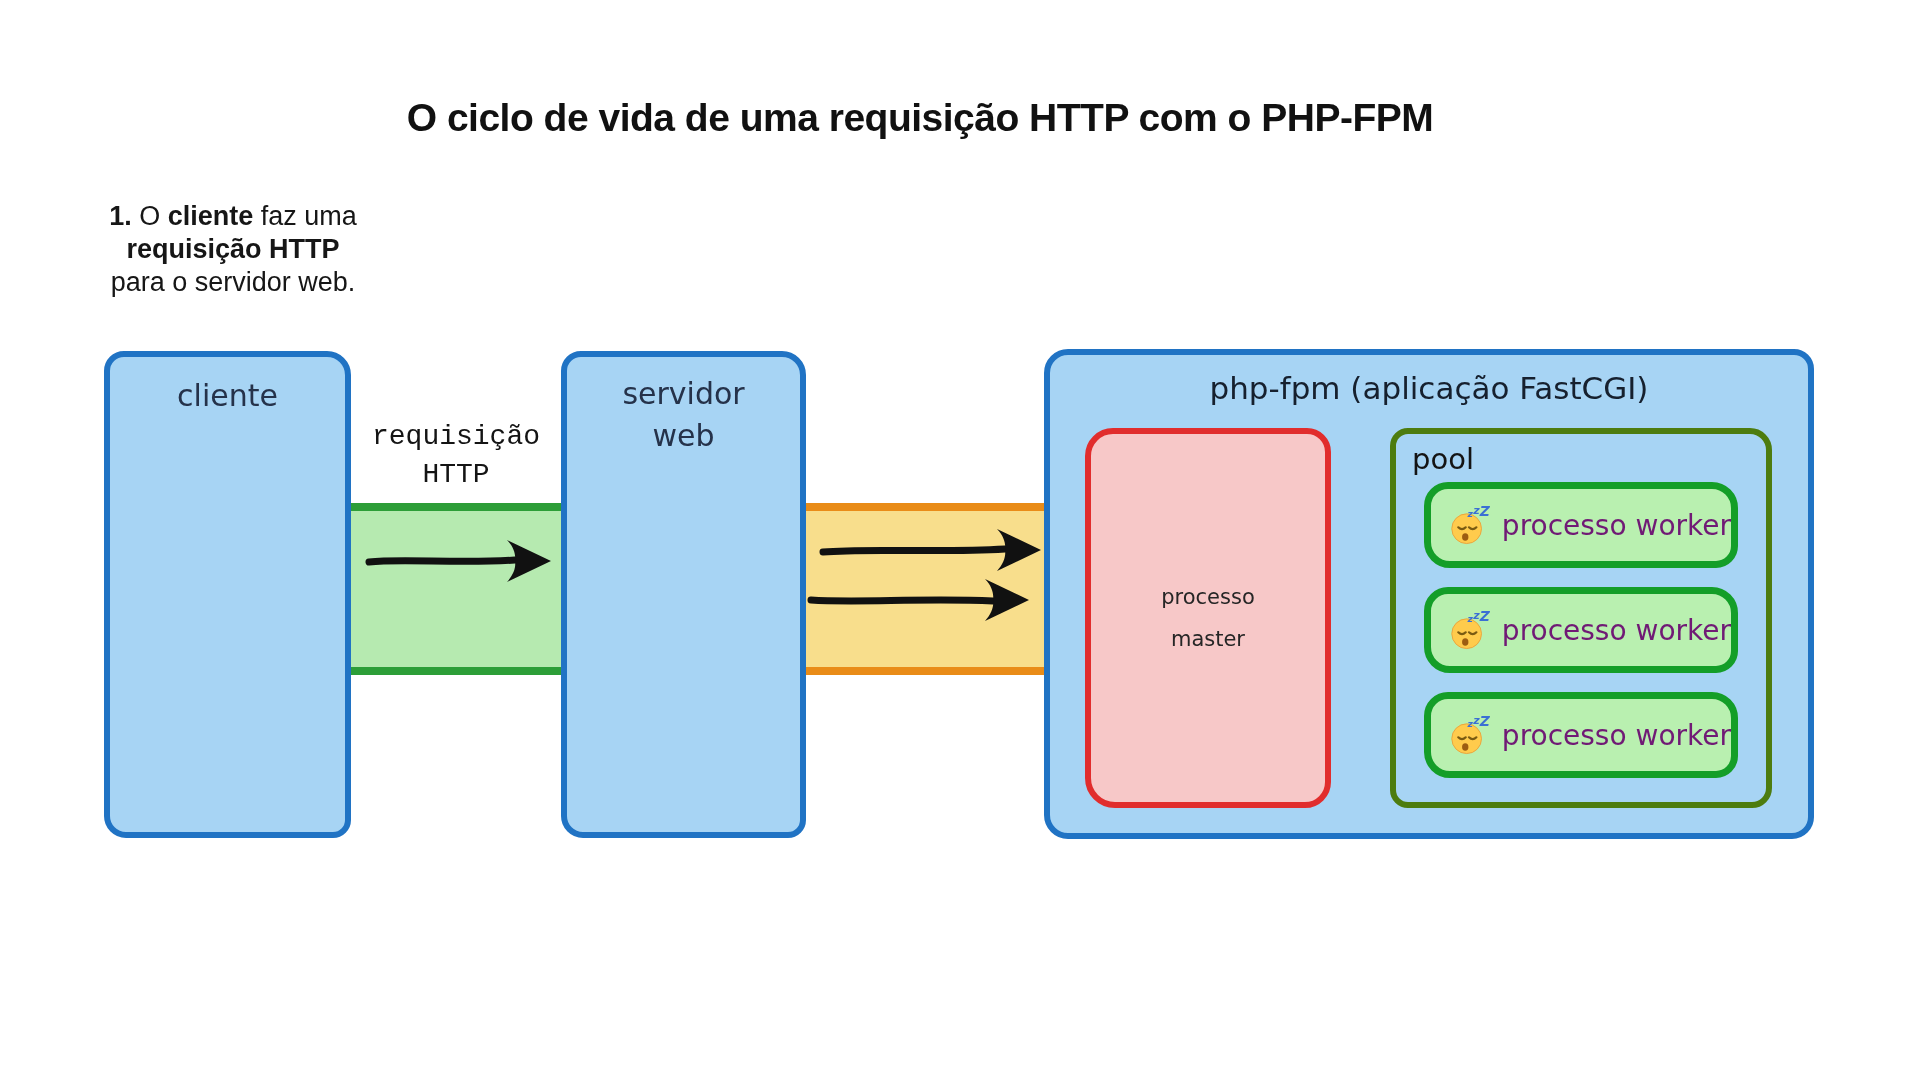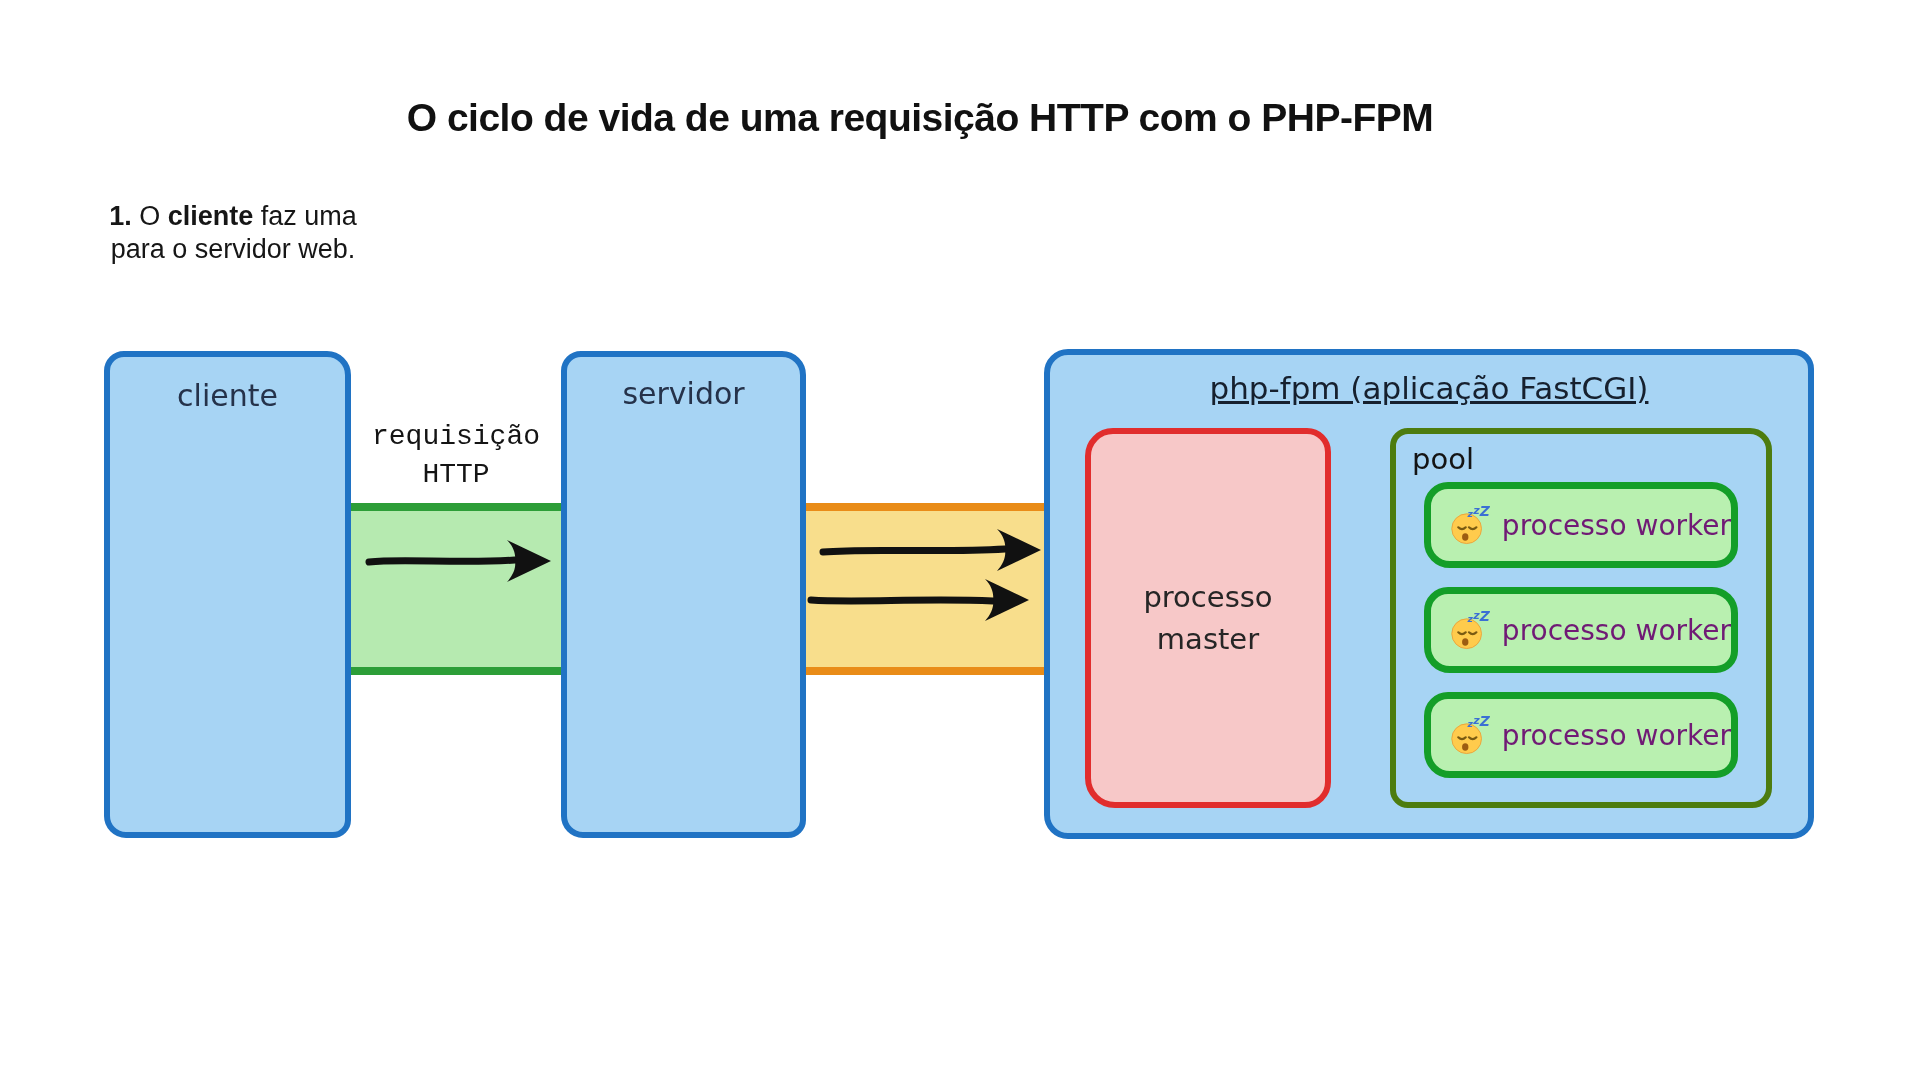--- a/index.html
+++ b/index.html
@@ -30,21 +30,21 @@
   .blue-box .box-label{
     width:100%;text-align:center;color:#25324a;font-size:30px;line-height:42px;
     font-family:"DejaVu Sans",sans-serif;
   }
 
   .client-box{left:104px;top:351px;width:247px;height:487px;}
   .client-box .box-label{margin-top:18px;}
   .server-box{left:561px;top:351px;width:245px;height:487px;}
   .server-box .box-label{margin-top:16px;}
   .phpfpm-box{left:1044px;top:349px;width:770px;height:490px;border-radius:24px 20px 22px 24px;}
-  .phpfpm-box .box-label{margin-top:12px;color:#16202e;font-size:31px;text-decoration:underline;}
+  .phpfpm-box .box-label{margin-top:12px;color:#16202e;font-size:31px;}
 
   
   .band{z-index:1;box-sizing:border-box;}
   .band-green{
     left:345px;top:503px;width:222px;height:172px;background:#b6eab0;
     border-top:8px solid #2d9e38;border-bottom:8px solid #2d9e38;
   }
   .band-yellow{
     left:803px;top:503px;width:247px;height:172px;background:#f8de8c;
     border-top:8px solid #e98c18;border-bottom:8px solid #e98c18;
@@ -54,21 +54,21 @@
     font-family:Liberation Mono, monospace;font-size:28px;line-height:38px;color:#141414;
   }
 
   
   .master-box{
     left:1085px;top:428px;width:246px;height:380px;box-sizing:border-box;
     background:#f7c8c8;border:6px solid #e12d2d;border-radius:28px 24px 26px 30px;z-index:3;
     display:flex;flex-direction:column;align-items:center;justify-content:center;
   }
   .master-box .box-label{
-    text-align:center;color:#262626;font-size:29px;line-height:42px;
+    text-align:center;color:#262626;font-size:21px;line-height:42px;
     font-family:"DejaVu Sans",sans-serif;
   }
 
   
   .pool-box{
     left:1390px;top:428px;width:382px;height:380px;box-sizing:border-box;
     background:transparent;border:6px solid #4d7c0f;border-radius:18px 22px 20px 18px;z-index:3;
   }
   .pool-label{
     position:absolute;left:16px;top:8px;color:#141414;font-size:29px;
@@ -85,20 +85,21 @@
   }
   .arrow-svg{position:absolute;}
 </style>
 </head>
 <body>
 
 <div class="abs page-title">O ciclo de vida de uma requisição HTTP com o PHP-FPM</div>
 
 <div class="abs step-note">
   <div><b>1.</b><span> O </span><b>cliente</b><span> faz uma</span></div>
+  <div><b>requisição HTTP</b></div>
   <div>para o servidor web.</div>
 </div>
 
 <div class="abs blue-box client-box">
   <div class="box-label">cliente</div>
 </div>
 
 <div class="abs band-label">
   <div>requisição</div>
   <div>HTTP</div>
@@ -107,20 +108,21 @@
 <div class="abs band band-green">
   <svg class="arrow-svg" style="left:18px;top:20px;" width="192" height="60" viewBox="0 0 192 60">
     <path d="M6 31 C 40 27, 95 33, 152 29" stroke="#111111" stroke-width="7" fill="none" stroke-linecap="round"></path>
     <path d="M144 9 L188 30 L144 51 C 151 43, 153 36, 152 30 C 153 24, 151 16, 144 9 Z" fill="#111111"></path>
   </svg>
 </div>
 
 <div class="abs blue-box server-box">
   <div class="box-label">
     <div>servidor</div>
+    <div>web</div>
   </div>
 </div>
 
 <div class="abs band band-yellow">
   <svg class="arrow-svg" style="left:14px;top:9px;" width="228" height="60" viewBox="0 0 228 60">
     <path d="M6 32 C 50 28, 120 33, 188 29" stroke="#111111" stroke-width="7" fill="none" stroke-linecap="round"></path>
     <path d="M180 9 L224 30 L180 51 C 187 43, 189 36, 188 30 C 189 24, 187 16, 180 9 Z" fill="#111111"></path>
   </svg>
   <svg class="arrow-svg" style="left:2px;top:59px;" width="228" height="60" viewBox="0 0 228 60">
     <path d="M6 30 C 50 33, 120 28, 188 31" stroke="#111111" stroke-width="7" fill="none" stroke-linecap="round"></path>

